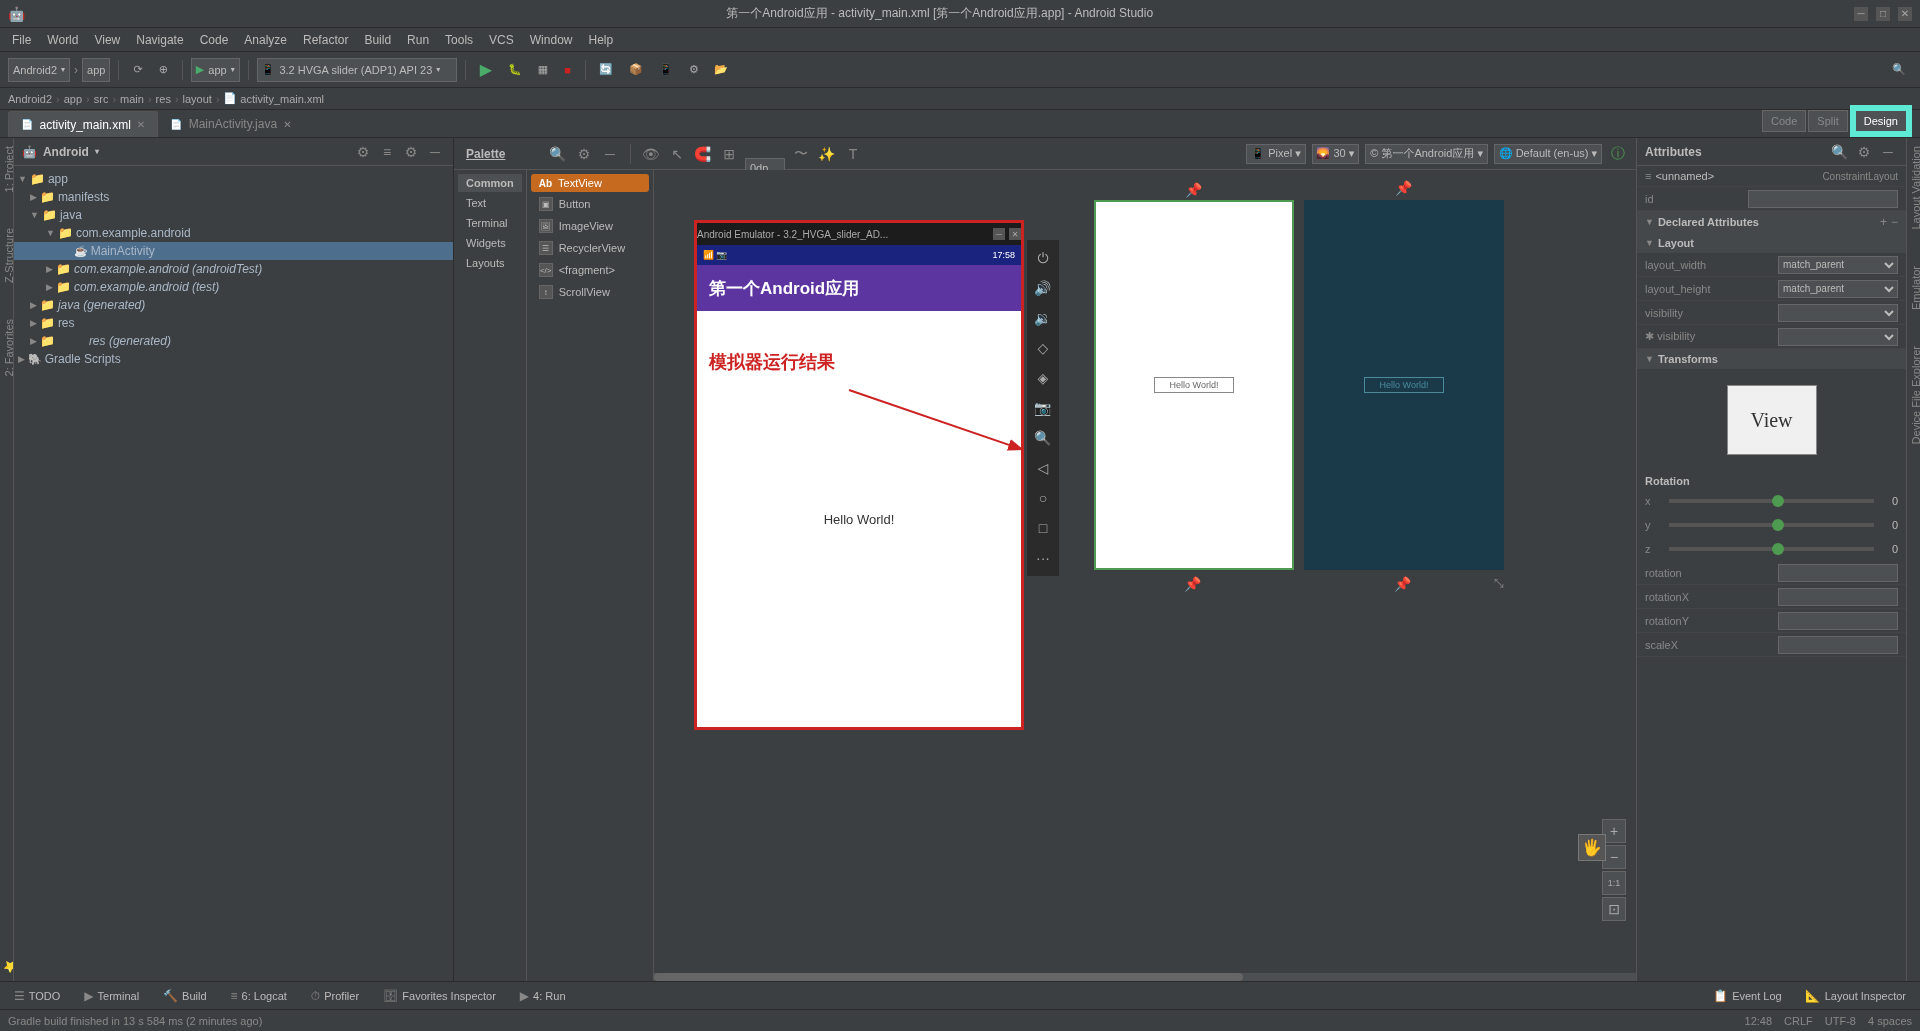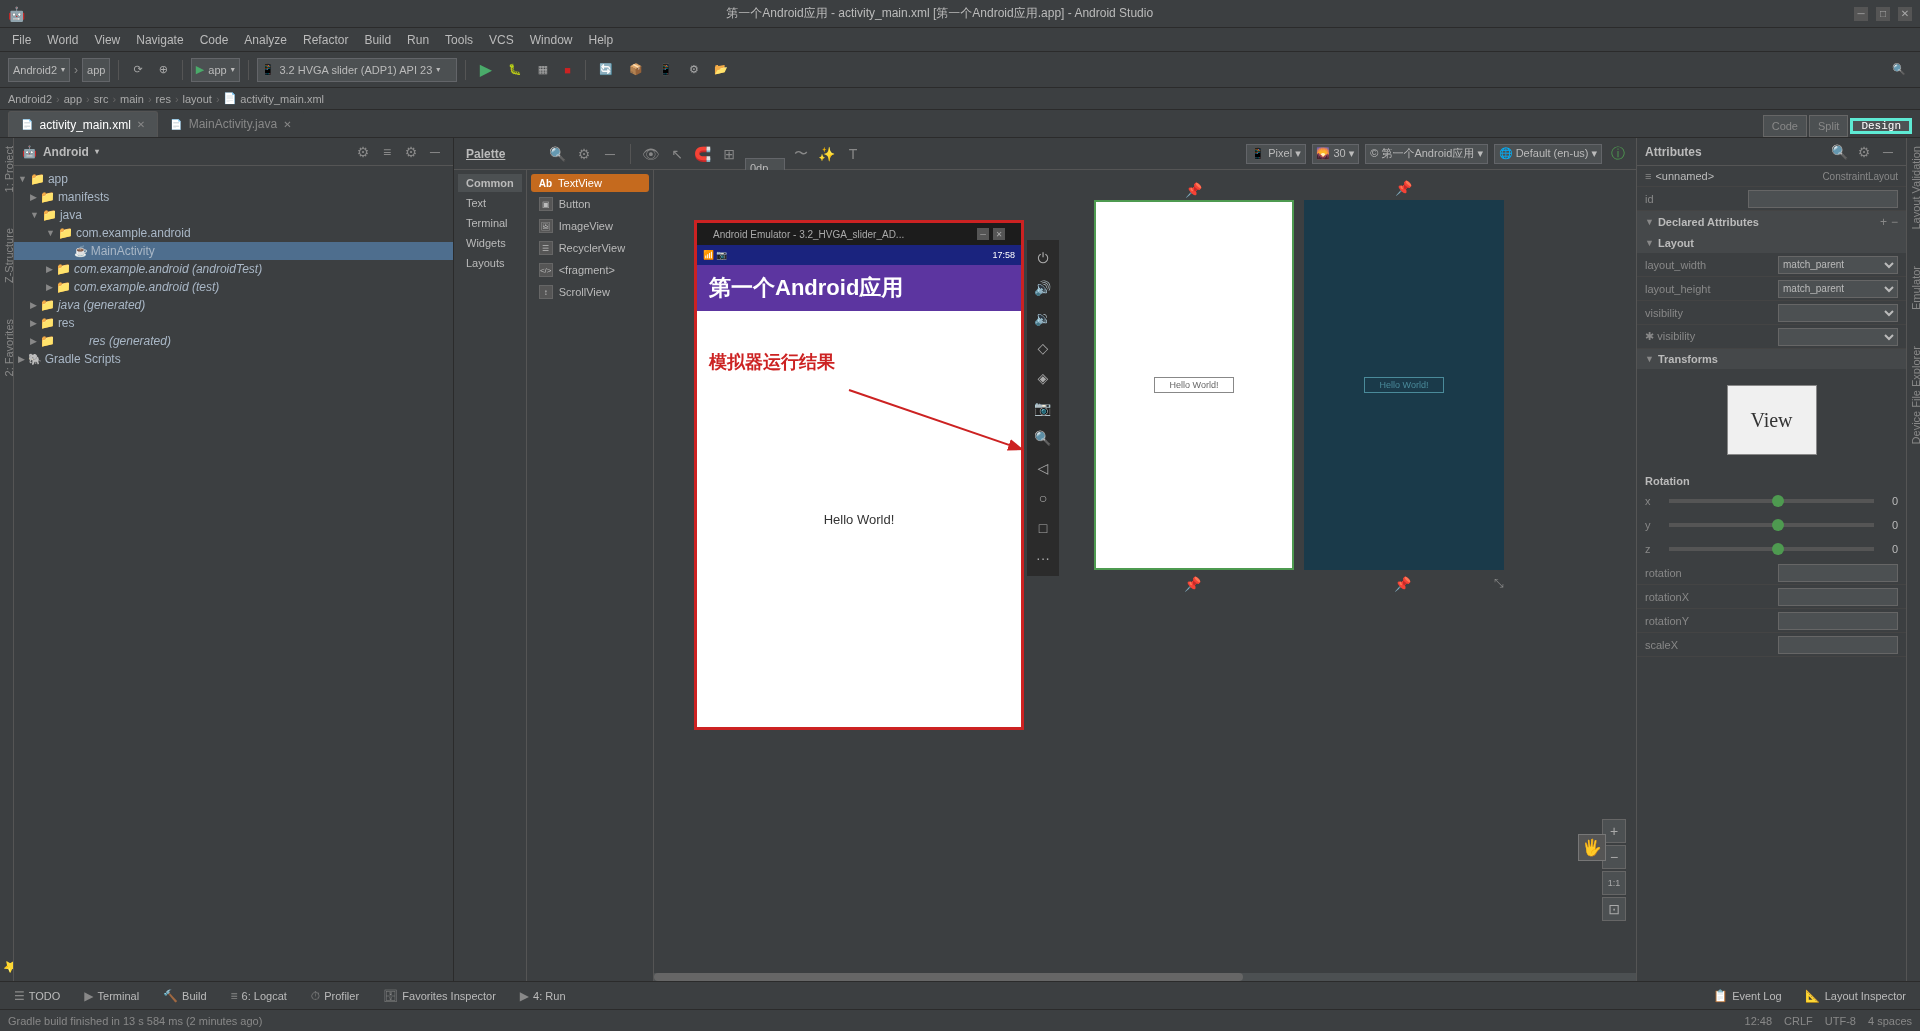--- a/index.html
+++ b/index.html
@@ -198,21 +198,21 @@
   </div>
   <div class="tab">
     <span style="color:#4e9a50; font-size:10px;">📄</span>
     <span>MainActivity.java</span>
     <span class="tab-close">✕</span>
   </div>
   <div style="flex:1"></div>
   <div style="display:flex; align-items:center; gap:2px; padding-right:8px;">
     <button class="toolbar-btn" style="font-size:11px; padding:0 8px; height:22px; background:#4c5052; border:1px solid #666; color:#888;">Code</button>
     <button class="toolbar-btn" style="font-size:11px; padding:0 8px; height:22px; background:#4c5052; border:1px solid #666; color:#888;">Split</button>
-    <button class="toolbar-btn" style="font-size:11px; padding:0 8px; height:16px; background:#4e5254; border:3px solid #5eead4; color:#fff;font-family:Liberation Mono, monospace;">Design</button>
+    <button class="toolbar-btn" style="font-size:11px; padding:0 8px; height:32px; background:#4e5254; border:6px solid #5eead4; color:#fff;">Design</button>
   </div>
 </div>
 
 <div id="main" style="display:flex; height:calc(1031px - 28px - 24px - 36px - 22px - 28px - 28px - 22px);">
 
   <div id="left-tabs" style="width:14px; background:#3c3f41; border-right:1px solid #555; display:flex; flex-direction:column; overflow:hidden;">
     <div class="vtab">1: Project</div>
     <div class="vtab" style="margin-top:20px;">Z-Structure</div>
     <div class="vtab" style="margin-top:20px;">2: Favorites</div>
     <div style="flex:1"></div>
@@ -381,35 +381,35 @@
             <marker id="arrowhead" markerWidth="8" markerHeight="6" refX="8" refY="3" orient="auto">
               <polygon points="0 0, 8 3, 0 6" fill="#cc2222"></polygon>
             </marker>
           </defs>
           <line x1="195" y1="220" x2="370" y2="280" stroke="#cc2222" stroke-width="2" marker-end="url(#arrowhead)"></line>
         </svg>
 
         <div style="position:absolute; left:40px; top:50px; width:330px; height:510px; border:3px solid #cc2222; z-index:10;">
           <div style="width:100%; height:100%; background:#fff; display:flex; flex-direction:column;">
 
-            <div style="height:22px; background:#1c1c1c; display:flex; align-items:center; justify-content:space-between; padding:0 16px; flex-shrink:0;">
+            <div style="height:22px; background:#1c1c1c; display:flex; align-items:center; justify-content:space-between; padding:0 0; flex-shrink:0;">
               <span style="font-size:10px; color:#aaa;">Android Emulator - 3.2_HVGA_slider_AD...</span>
               <div style="display:flex; gap:4px;">
                 <button style="width:12px; height:12px; background:#555; border:none; color:#aaa; font-size:8px; cursor:pointer;">─</button>
                 <button style="width:12px; height:12px; background:#555; border:none; color:#aaa; font-size:8px; cursor:pointer;">✕</button>
               </div>
             </div>
 
             <div style="height:20px; background:#1a237e; display:flex; align-items:center; justify-content:space-between; padding:0 6px; flex-shrink:0;">
               <span style="font-size:9px; color:#fff;">📶 📷</span>
               <span style="font-size:9px; color:#fff;">17:58</span>
             </div>
 
             <div style="height:46px; background:#5c35a0; display:flex; align-items:center; padding:0 12px; flex-shrink:0;">
-              <span style="font-size:22px; font-weight:bold; color:#fff;">第一个Android应用</span>
+              <span style="font-size:17px; font-weight:bold; color:#fff;">第一个Android应用</span>
             </div>
 
             <div style="flex:1; background:#fff; display:flex; align-items:center; justify-content:center;">
               <span style="font-size:13px; color:#333;">Hello World!</span>
             </div>
           </div>
         </div>
 
         <div style="position:absolute; left:373px; top:70px; width:32px; background:#2b2b2b; display:flex; flex-direction:column; align-items:center; gap:2px; padding:4px 0; z-index:11;">
           <button class="emu-btn">⏻</button>

